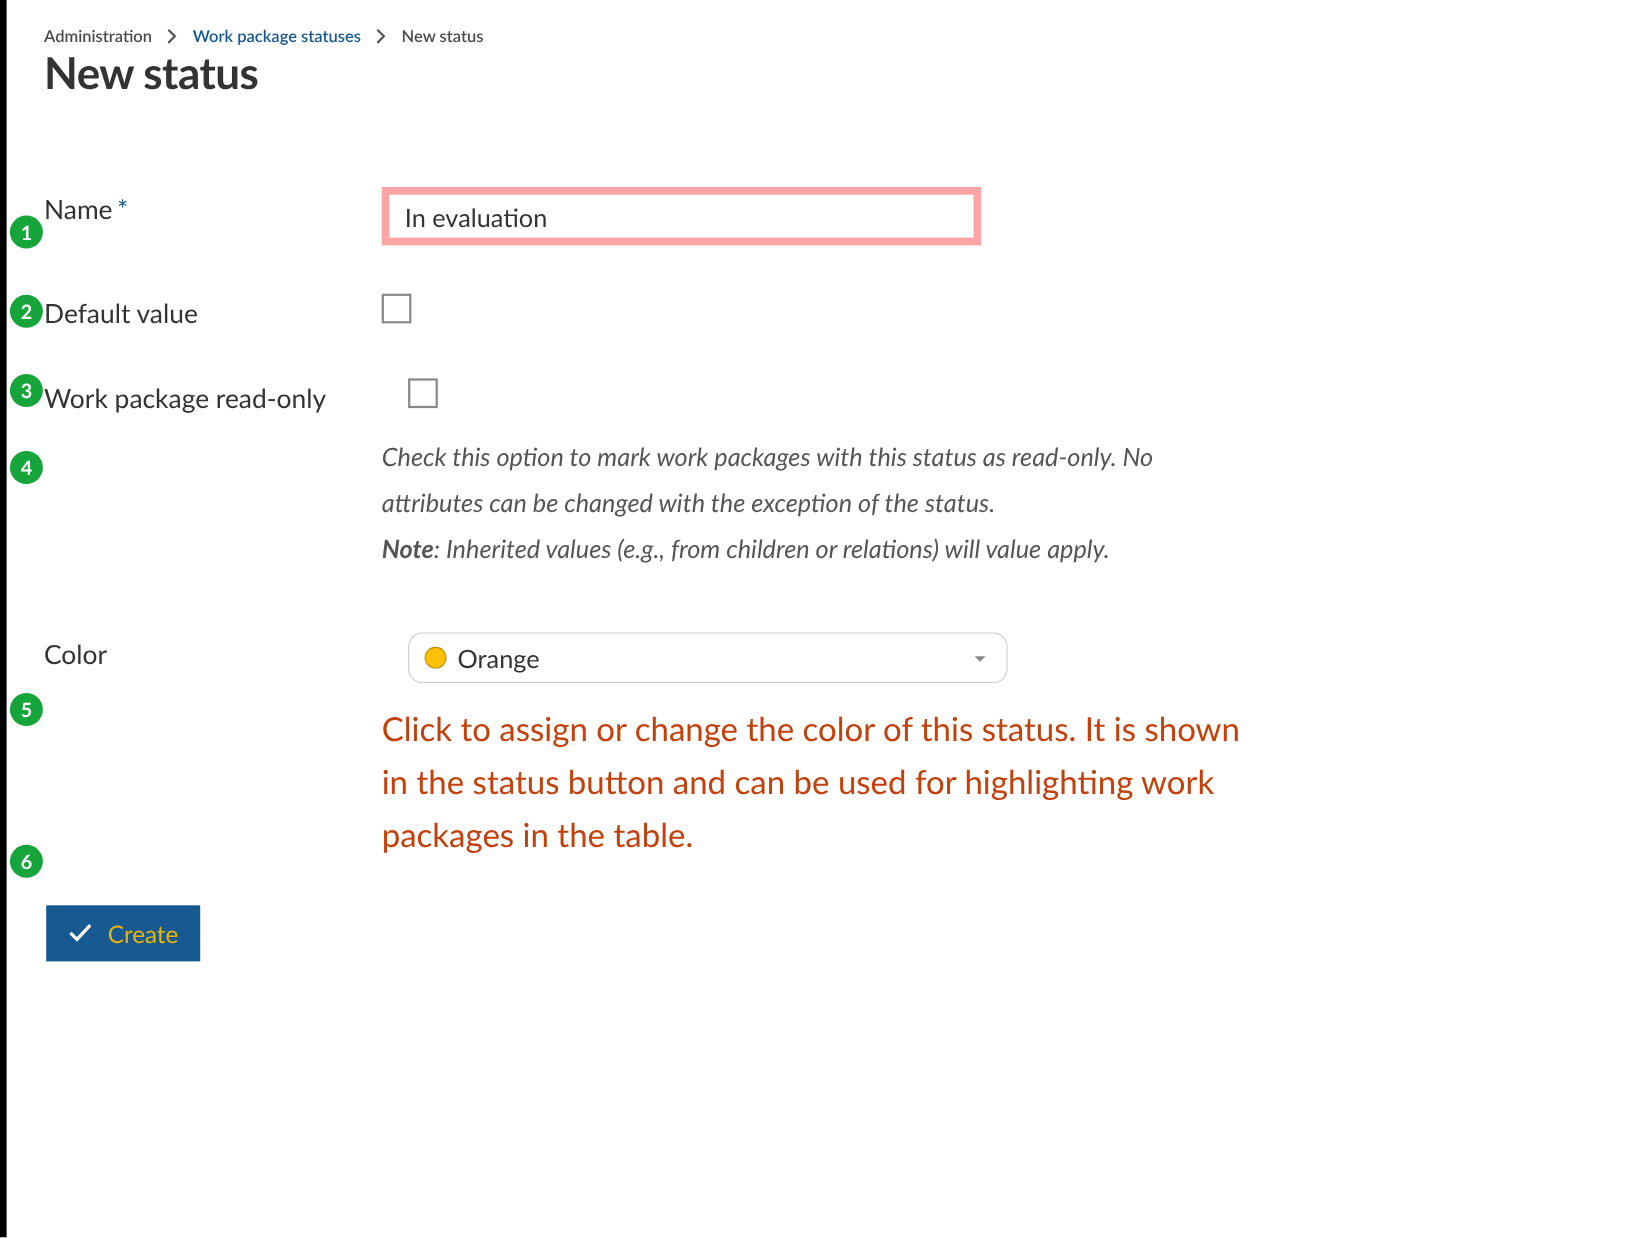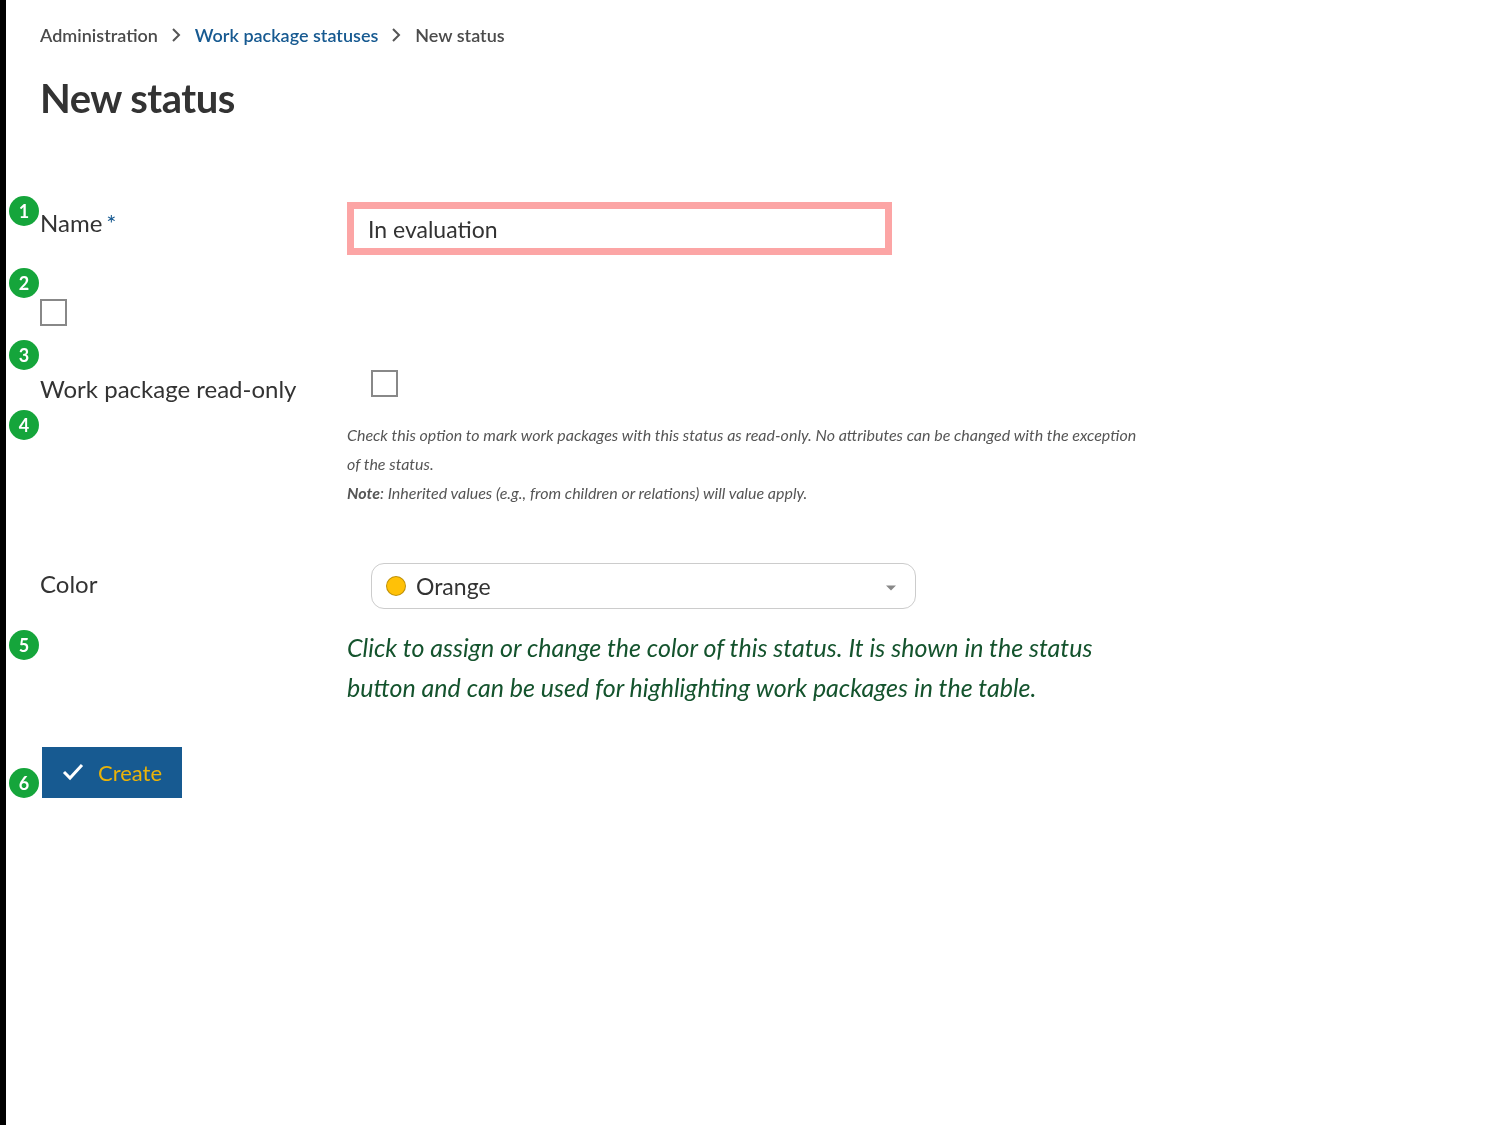--- a/index.html
+++ b/index.html
@@ -16,25 +16,24 @@
       left: 0;
       top: 0;
       width: 6px;
       height: 100%;
       background: #000;
     }
     .content {
       padding: 24px 30px 24px 40px;
     }
     .breadcrumb {
-      font-size: 18px;
+      font-size: 15px;
       display: flex;
       align-items: center;
       gap: 14px;
-      margin-bottom: 28px;
       color: #4b4b4b;
       font-weight: 600;
     }
     .breadcrumb .link { color: #175a91; font-weight: 600; }
     .breadcrumb .current { color: #4b4b4b; font-weight: 600; }
     .breadcrumb .sep {
       font-size: 13px;
       color: #555;
       display: inline-flex;
       align-items: center;
@@ -74,21 +73,21 @@
     .checkbox {
       width: 27px;
       height: 27px;
       border: 2px solid #888;
       background: #fff;
       cursor: pointer;
       margin-top: 2px;
     }
     .help-text {
       margin-left: 307px;
-      font-size: 16px;
+      font-size: 23px;
       font-style: italic;
       color: #555;
       max-width: 790px;
       line-height: 1.8;
       margin-bottom: 56px;
     }
     .help-text .note-label { font-weight: 700; }
     .color-select {
       width: 545px;
       height: 46px;
@@ -112,23 +111,22 @@
     .color-name { font-size: 23px; color: #333; }
     .color-caret {
       position: absolute;
       right: 18px;
       top: 50%;
       transform: translateY(-50%);
     }
     .color-caret svg { width: 12px; height: 8px; fill: #888; }
     .color-help {
       margin-left: 307px;
-      font-size: 25px;
-      font-style: italic;
-      color: #14532d;
+      font-size: 30px;
+      color: #c2410c;
       max-width: 790px;
       line-height: 1.6;
       margin-top: 8px;
       margin-bottom: 40px;
     }
     .create-btn {
       display: inline-flex;
       align-items: center;
       gap: 14px;
       background: #175a91;
@@ -184,20 +182,21 @@
     <div class="form-label">
       <span>Name</span><span class="required">*</span>
     </div>
     <div class="form-control">
       <input type="text" class="text-input" value="In evaluation" style="">
     </div>
   </div>
 
 
   <div class="form-row">
+    <div class="form-label">Default value</div>
     <div class="form-control">
       <div class="checkbox"></div>
     </div>
   </div>
 
   <div class="form-row has-help">
     <div class="form-label">Work package read-only</div>
     <div class="form-control">
       <div class="checkbox"></div>
     </div>

